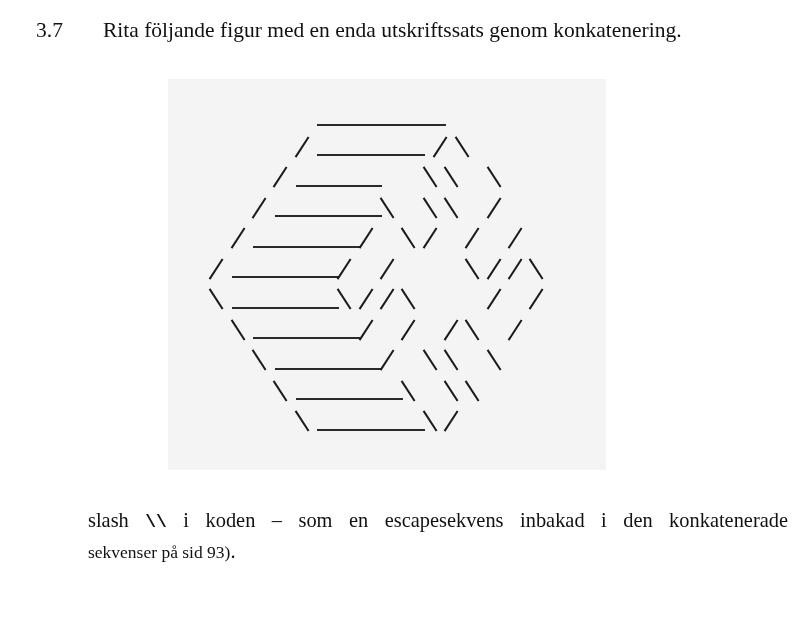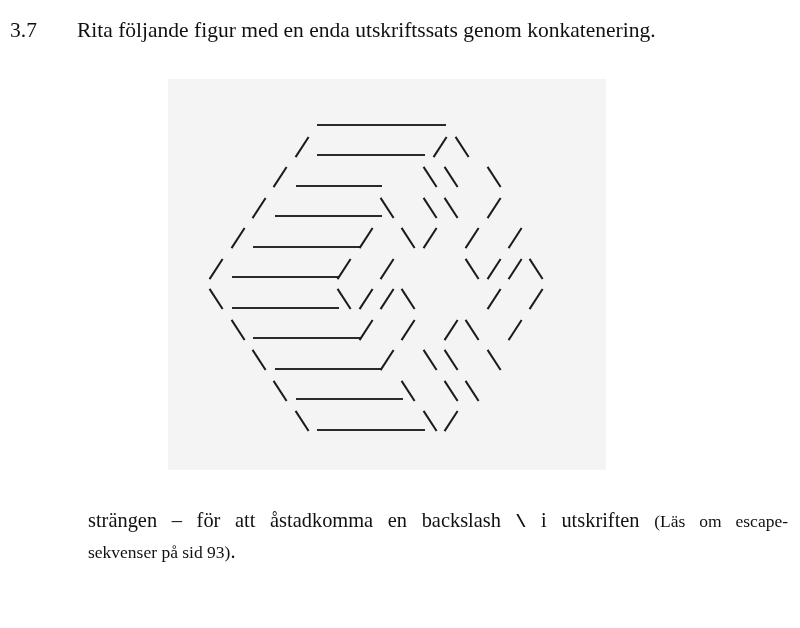--- a/index.html
+++ b/index.html
@@ -1,18 +1,18 @@
 <!DOCTYPE html>
 <html><head>
 <meta charset="utf-8">
 <style>
   html, body { margin: 0; padding: 0; background: #ffffff; }
   body { width: 800px; height: 628px; position: relative; overflow: hidden;
          font-family: "Liberation Serif", "DejaVu Serif", serif; color: #111; }
-  .heading { position: absolute; left: 10px; top: 18px; font-size: 21.5px; white-space: nowrap; }
+  .heading { position: absolute; left: 36px; top: 18px; font-size: 21.5px; white-space: nowrap; }
   .heading .num { display: inline-block; width: 67px; }
   .figure-box { position: absolute; left: 168px; top: 79px; width: 438px; height: 391px; background: #f4f4f4; }
   .ascii { position: absolute; left: 0; top: 0; width: 100%; height: 100%; }
   .ch { position: absolute; width: 10.67px; height: 30.5px; }
   .ch.u::after { content: ""; position: absolute; left: -0.3px; right: -0.3px; bottom: 5px; height: 1.6px; background: #2a2a2a; }
   .ch.f::after, .ch.b::after { content: ""; position: absolute; left: 50%; top: 4px; width: 1.8px; height: 24px; background: #1a1a1a; transform-origin: center; }
   .ch.f::after { transform: translateX(-50%) rotate(33deg); }
   .ch.b::after { transform: translateX(-50%) rotate(-33deg); }
   .para { position: absolute; left: 88px; top: 506px; width: 700px; font-size: 20.4px; line-height: 29.3px; text-align: justify; }
   .para .line { display: block; white-space: nowrap; text-align-last: justify; }
@@ -186,15 +186,15 @@
       <span class="ch u" style="left: 213.72px; top: 326px;"></span>
       <span class="ch u" style="left: 224.39px; top: 326px;"></span>
       <span class="ch u" style="left: 235.06px; top: 326px;"></span>
       <span class="ch u" style="left: 245.73px; top: 326px;"></span>
       <span class="ch b" style="left: 256.4px; top: 326px;"></span>
       <span class="ch f" style="left: 277.74px; top: 326px;"></span>
     </div>
 </div>
 
 <div class="para" id="note">
-    <span class="line"><span>strängen – för att åstadkomma en backslash </span><span class="code">\</span><span> i utskriften </span><span class="small">(Läs om escape-</span></span>
+    <span class="line"><span>slash </span><span class="code">\\</span><span> i koden – som en escapesekvens inbakad i den konkatenerade</span></span>
     <span class="line last"><span class="small">sekvenser på sid 93)</span><span>.</span></span>
   </div>
 
 </body></html>

